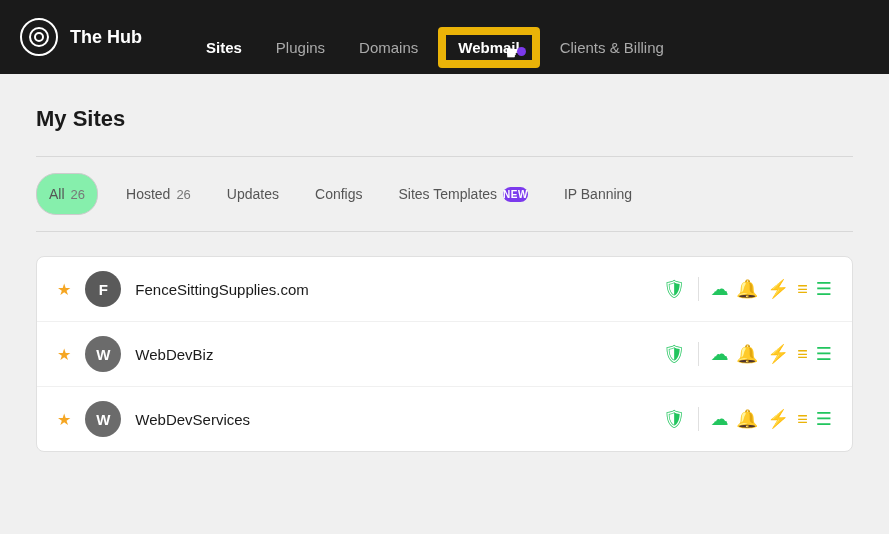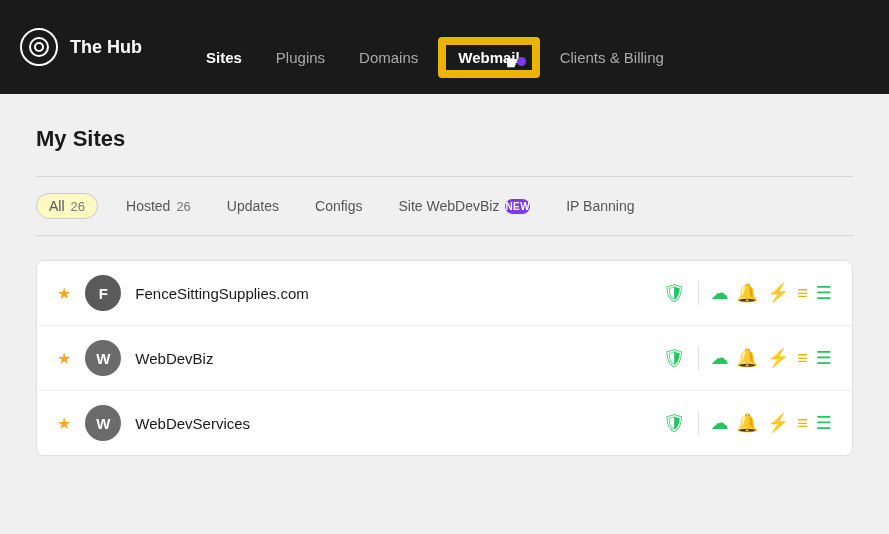--- a/index.html
+++ b/index.html
@@ -3,21 +3,21 @@
   <meta charset="utf-8">
   <style>
     * { box-sizing: border-box; margin: 0; padding: 0; }
     body { font-family: -apple-system, BlinkMacSystemFont, 'Segoe UI', sans-serif; background: #f0f0f0; width: 889px; min-height: 534px; }
 
     
     .header {
       background: #1a1a1a;
       display: flex;
       align-items: center;
-      height: 94px;
+      height: 74px;
       padding: 0 20px;
       gap: 32px;
     }
     .logo-area {
       display: flex;
       align-items: center;
       gap: 12px;
       min-width: 140px;
     }
     .logo-icon {
@@ -108,24 +108,24 @@
       display: flex;
       align-items: center;
       gap: 6px;
       font-size: 14px;
       color: #555;
       cursor: pointer;
       padding: 4px 8px;
       border-radius: 4px;
     }
     .filter-tab.active {
-      background: #fef9c3;
+      background: #86efac;
       border: 1px solid #ccc;
       border-radius: 20px;
-      padding: 4px 12px;
+      padding: 12px 12px;
     }
     .filter-tab .count {
       font-size: 13px;
       color: #777;
       font-weight: 500;
     }
     .badge-new {
       background: #7c3aed;
       color: #fff;
       font-size: 10px;
@@ -235,21 +235,21 @@
       <span>Hosted</span>
       <span class="count">26</span>
     </div>
     <div class="filter-tab">
       <span>Updates</span>
     </div>
     <div class="filter-tab">
       <span>Configs</span>
     </div>
     <div class="filter-tab" style="display:flex;align-items:center;gap:6px;">
-      <span>Site WebDevBiz</span>
+      <span>Sites Templates</span>
       <span class="badge-new">NEW</span>
     </div>
     <div class="filter-tab">
       <span>IP Banning</span>
     </div>
   </div>
 
   <div class="sites-list">
 
     <div class="site-row">

